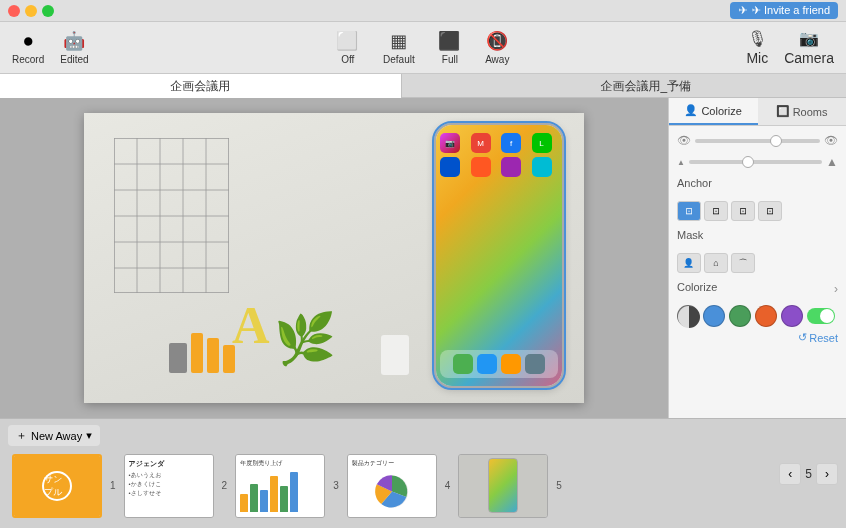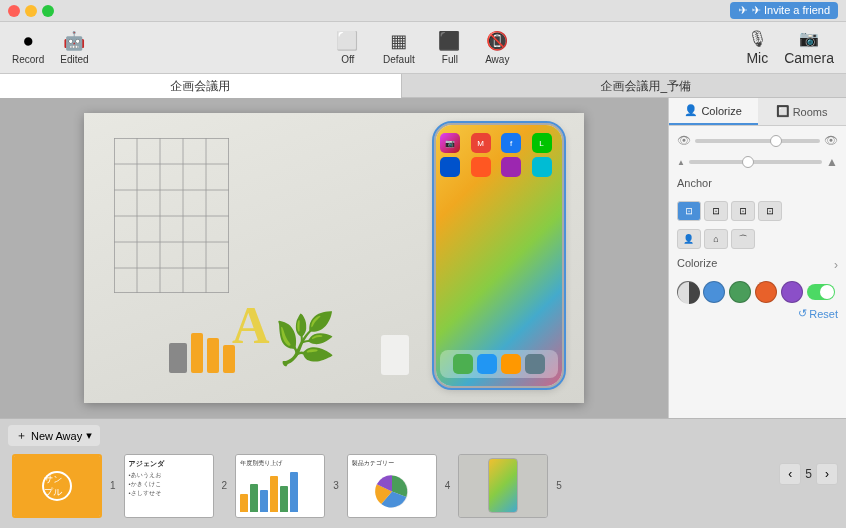--- a/index.html
+++ b/index.html
@@ -398,20 +398,23 @@
       <div class="panel-row">
         <span class="panel-section-label">Anchor</span>
       </div>
       <div class="icon-row">
         <div class="icon-btn active">⊡</div>
         <div class="icon-btn">⊡</div>
         <div class="icon-btn">⊡</div>
         <div class="icon-btn">⊡</div>
       </div>
 
+      <div class="panel-row">
+        <span class="panel-section-label">Mask</span>
+      </div>
       <div class="icon-row">
         <div class="icon-btn">👤</div>
         <div class="icon-btn">⌂</div>
         <div class="icon-btn">⌒</div>
       </div>
 
       <div class="panel-row">
         <span class="panel-section-label">Colorize</span>
         <span style="margin-left:auto;font-size:12px;color:#999;">›</span>
       </div>

